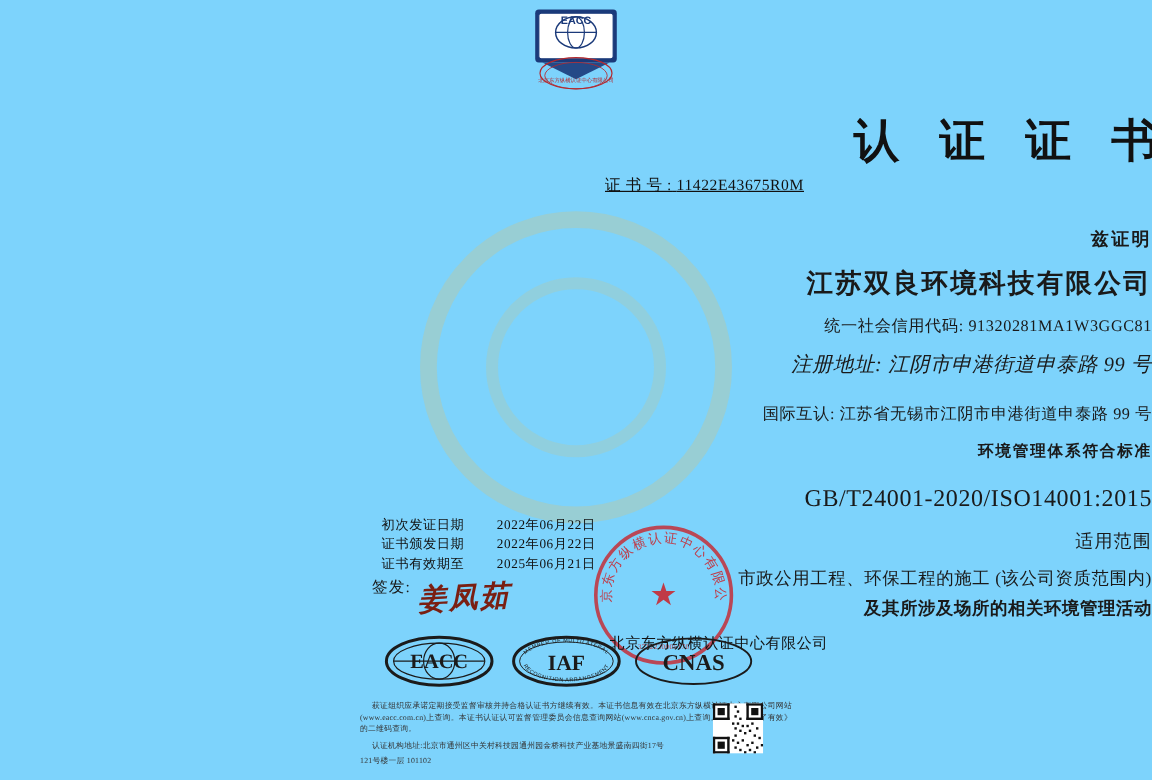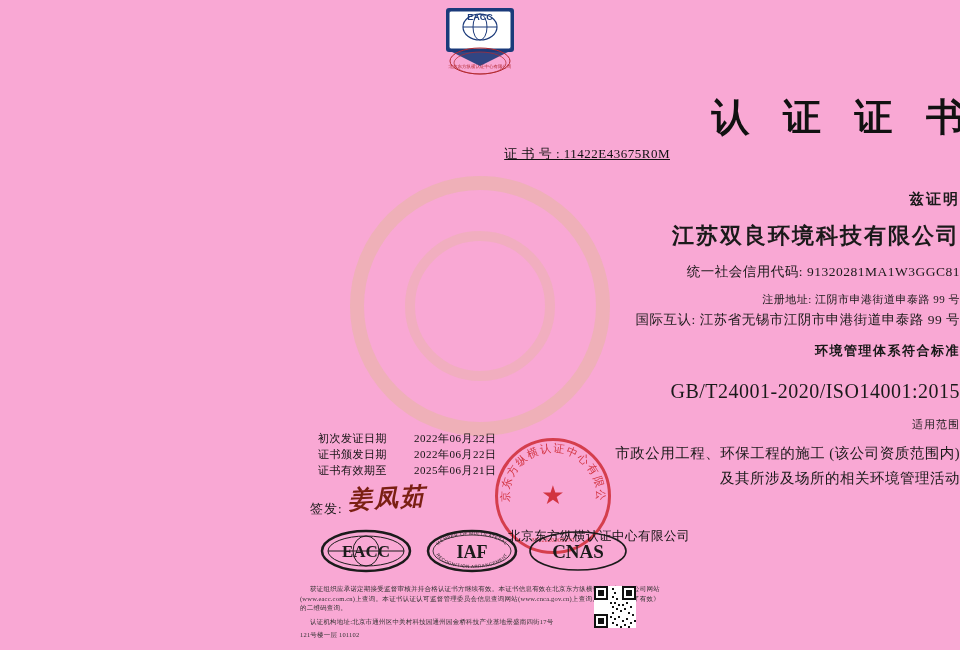--- a/index.html
+++ b/index.html
@@ -11,21 +11,21 @@
     width: 960px;
     height: 650px;
     font-family: "Liberation Serif", serif;
     color: #1a1a1a;
     overflow: hidden;
   }
   .certificate {
     position: relative;
     width: 960px;
     height: 650px;
-    background: #f9a8d4;
+    background: #7dd3fc;
     overflow: hidden;
   }
   
   .watermark {
     position: absolute;
     left: 50%;
     top: 306px;
     transform: translate(-50%, -50%);
     width: 260px;
     height: 260px;
@@ -100,75 +100,76 @@
     font-weight: bold;
     letter-spacing: 2px;
     margin-bottom: 12px;
   }
   .l-credit {
     font-size: 13.5px;
     letter-spacing: 0.5px;
     margin-bottom: 11px;
   }
   .l-addr {
-    font-size: 11px;
-    letter-spacing: 0.5px;
-    margin-bottom: 4px;
+    font-size: 17px;
+    letter-spacing: 0.5px;
+    margin-bottom: 21px;
+    font-style: italic;
   }
   .l-addr2 {
     font-size: 13.5px;
     letter-spacing: 0.5px;
     margin-bottom: 13px;
   }
   .l-standard-head {
     font-size: 13px;
     font-weight: bold;
     letter-spacing: 1.5px;
     margin-bottom: 20px;
   }
   .l-standard {
     font-size: 20px;
     letter-spacing: 0.5px;
     margin-bottom: 14px;
   }
   .l-scope-head {
-    font-size: 11px;
+    font-size: 15px;
     letter-spacing: 1px;
     margin-bottom: 12px;
   }
   .l-scope1 {
     font-size: 14.5px;
     font-weight: normal;
     letter-spacing: 0.5px;
     margin-bottom: 6px;
   }
   .l-scope2 {
     font-size: 14.5px;
-    font-weight: normal;
+    font-weight: bold;
     letter-spacing: 0.5px;
   }
 
   
   .dates {
     position: absolute;
     left: 318px;
     top: 430px;
     font-size: 11px;
     line-height: 16px;
     color: #111;
   }
   .dates .row { display: flex; }
   .dates .lbl { width: 96px; letter-spacing: 0.5px; }
   .dates .val { letter-spacing: 0.5px; }
 
   
   .sign-label {
     position: absolute;
     left: 310px;
-    top: 500px;
+    top: 480px;
     font-size: 13px;
     letter-spacing: 1px;
   }
   .sign-name {
     position: absolute;
     left: 348px;
     top: 482px;
     font-size: 24px;
     font-family: "Liberation Serif", serif;
     font-style: italic;

